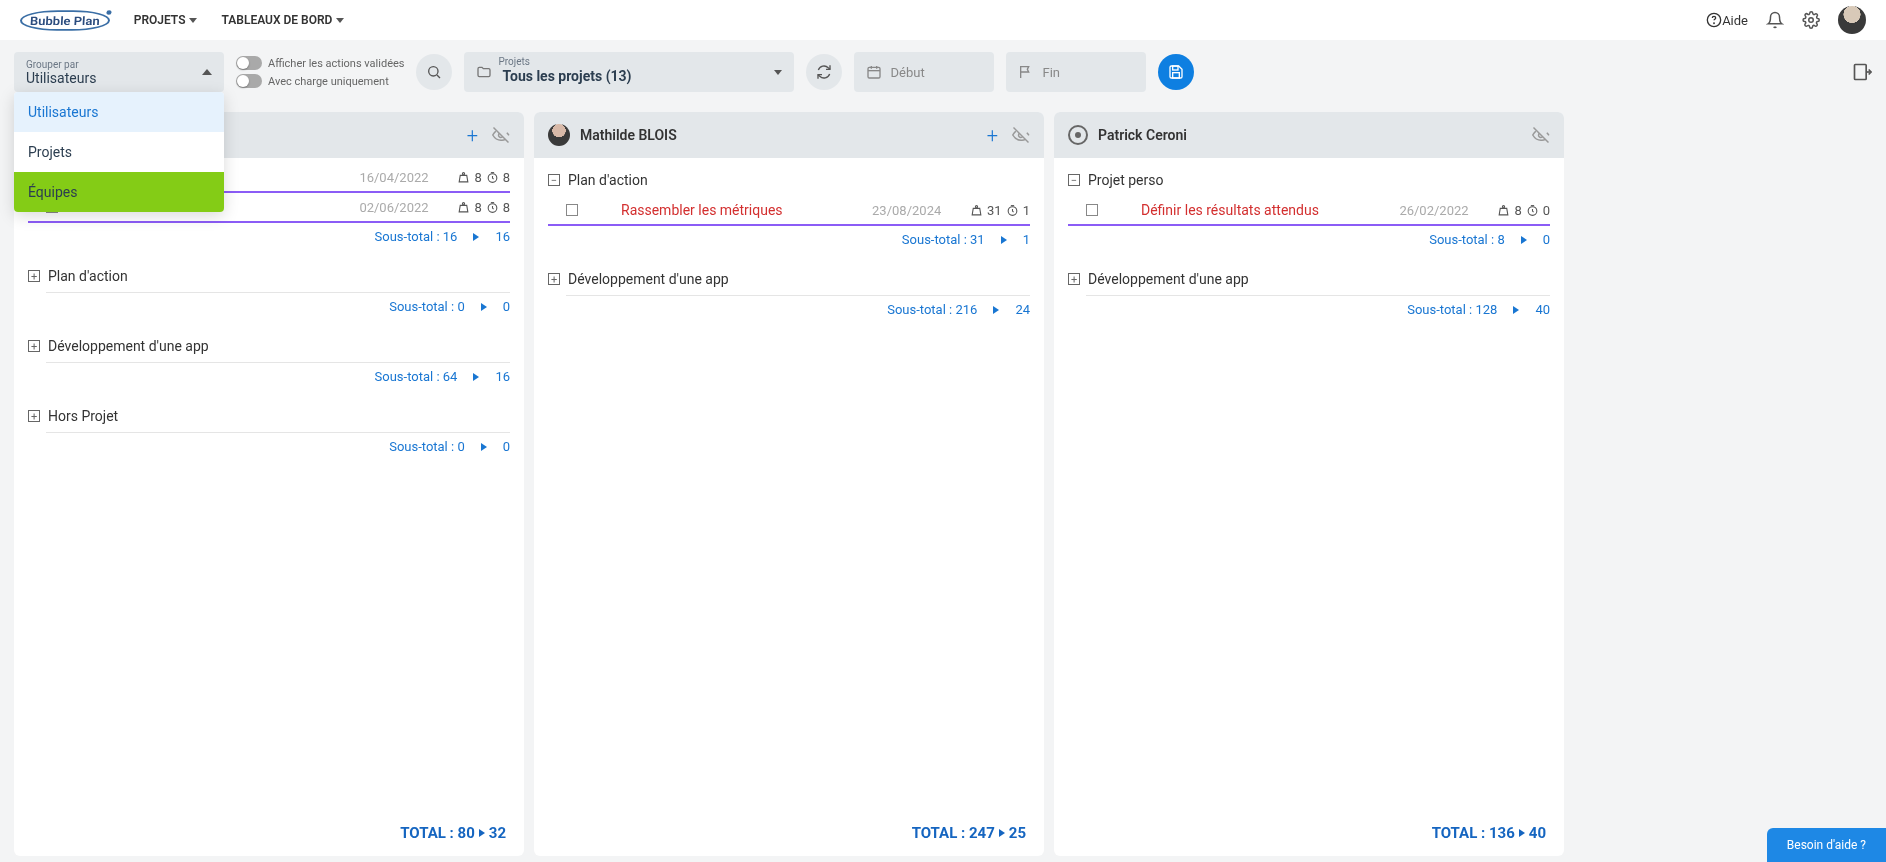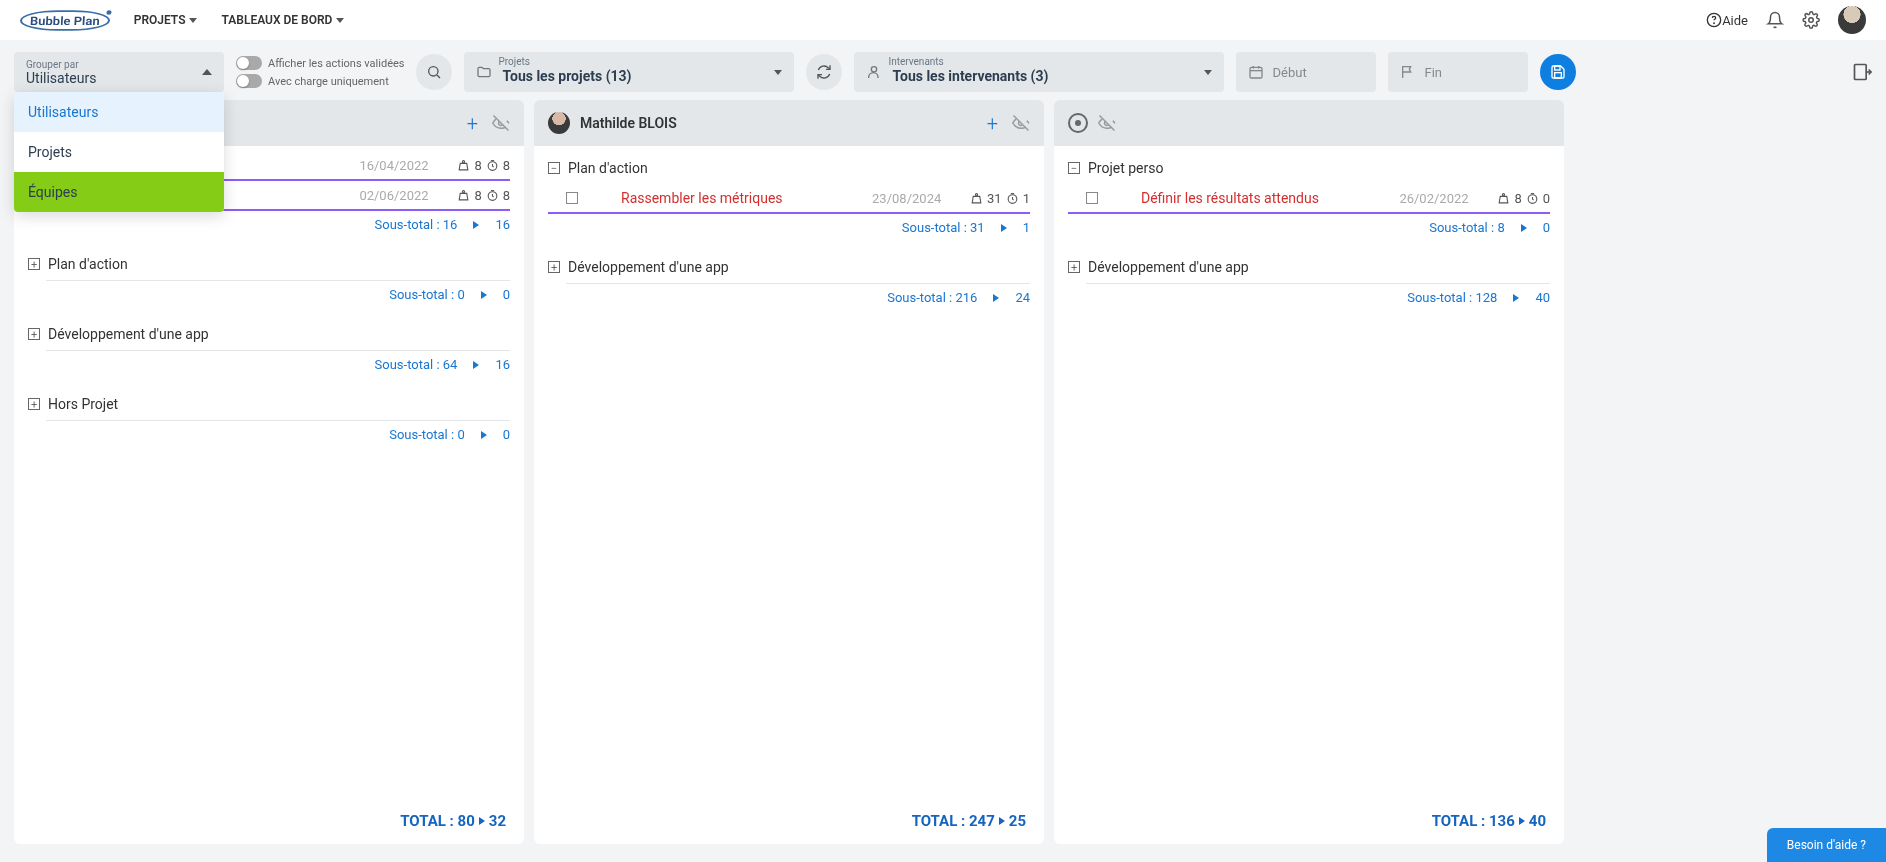--- a/index.html
+++ b/index.html
@@ -59,21 +59,21 @@
   .topnav-right { display: flex; align-items: center; gap: 18px; }
   .help-link { display: flex; align-items: center; font-size: 13px; color: #333; cursor: pointer; }
   .icon-btn { width: 18px; height: 18px; display: flex; align-items: center; justify-content: center; cursor: pointer; color: #555; }
   .avatar {
     width: 28px; height: 28px; border-radius: 50%;
     background: radial-gradient(circle at 50% 30%, #d8c9b8 35%, #3a3a3a 36%);
   }
   
   .toolbar {
     display: flex; align-items: center; gap: 12px;
-    padding: 12px 14px 8px 14px;
+    padding: 12px 14px 20px 14px;
     position: relative;
   }
   .groupby {
     width: 210px; height: 40px;
     background: #e3e7ea;
     border-radius: 4px;
     padding: 4px 12px;
     display: flex; flex-direction: column; justify-content: center;
     position: relative;
     cursor: pointer;
@@ -298,29 +298,20 @@
 
   <div class="circle-btn">
     <svg width="16" height="16" viewBox="0 0 24 24" fill="none" stroke="currentColor" stroke-width="2">
         <path d="M21 2v6h-6"></path>
         <path d="M3 22v-6h6"></path>
         <path d="M3.51 9a9 9 0 0114.85-3.36L21 8"></path>
         <path d="M20.49 15a9 9 0 01-14.85 3.36L3 16"></path>
       </svg>
   </div>
 
-  <div class="select-field intervenants-select">
-    <svg width="16" height="16" viewBox="0 0 24 24" fill="none" stroke="#777" stroke-width="2">
-        <circle cx="12" cy="8" r="4"></circle>
-        <path d="M4 21v-1a7 7 0 0114 0v1"></path>
-      </svg>
-    <span class="lbl">Intervenants</span>
-    <span class="val">Tous les intervenants (3)</span>
-    <span class="caret-down dd-icon"></span>
-  </div>
 
   <div class="date-field">
     <svg width="16" height="16" viewBox="0 0 24 24" fill="none" stroke="#888" stroke-width="2">
         <rect x="3" y="5" width="18" height="16" rx="2"></rect>
         <line x1="3" y1="10" x2="21" y2="10"></line>
         <line x1="8" y1="3" x2="8" y2="7"></line>
         <line x1="16" y1="3" x2="16" y2="7"></line>
       </svg>
     <span>Début</span>
   </div>
@@ -520,20 +511,21 @@
       </div>
       <div class="col-foot">
         <span>TOTAL : 247</span>
         <span class="play-sm"></span>
         <span>25</span>
       </div>
     </div>
     <div class="column">
       <div class="col-head">
         <div class="target-icon"></div>
+        <div class="user">Patrick Ceroni</div>
         <span class="eye-off">
           <svg width="18" height="18" viewBox="0 0 24 24" fill="none" stroke="currentColor" stroke-width="2">
             <path d="M17.94 17.94A10 10 0 0112 19C5 19 1 12 1 12a18.5 18.5 0 014.17-5.13"></path>
             <path d="M22.54 12.5A18.5 18.5 0 0019.83 8.87"></path>
             <path d="M9.9 9.9a3 3 0 104.2 4.2"></path>
             <line x1="2" y1="2" x2="22" y2="22"></line>
           </svg>
         </span>
       </div>
       <div class="col-body">

